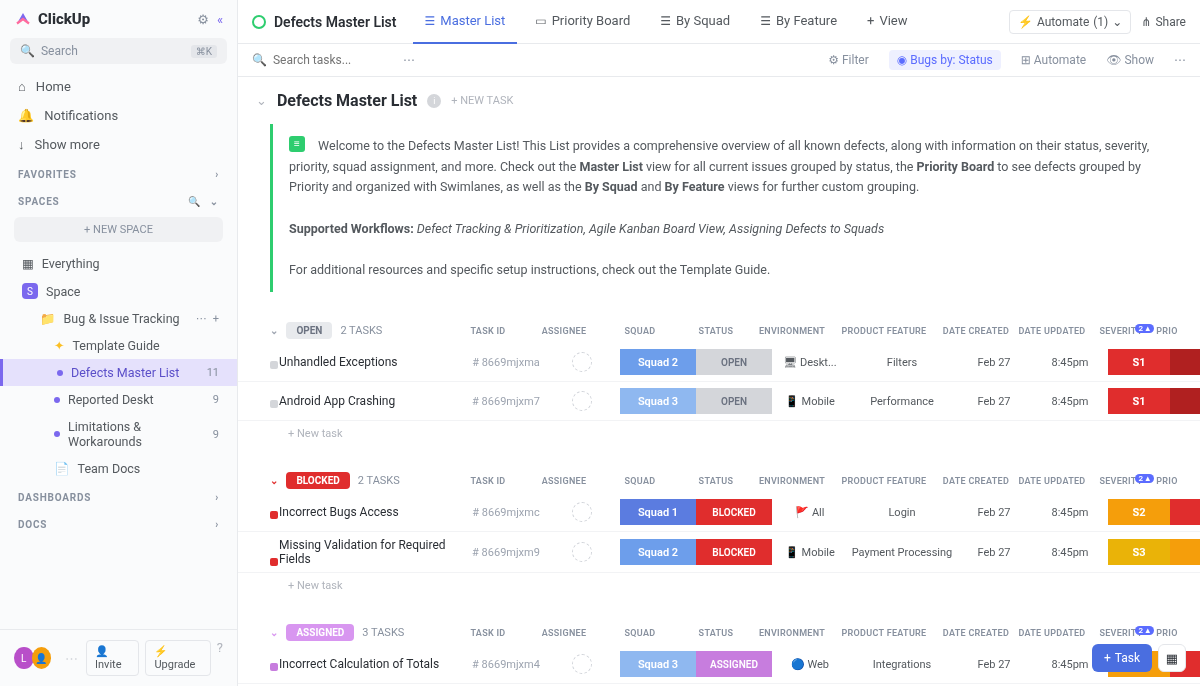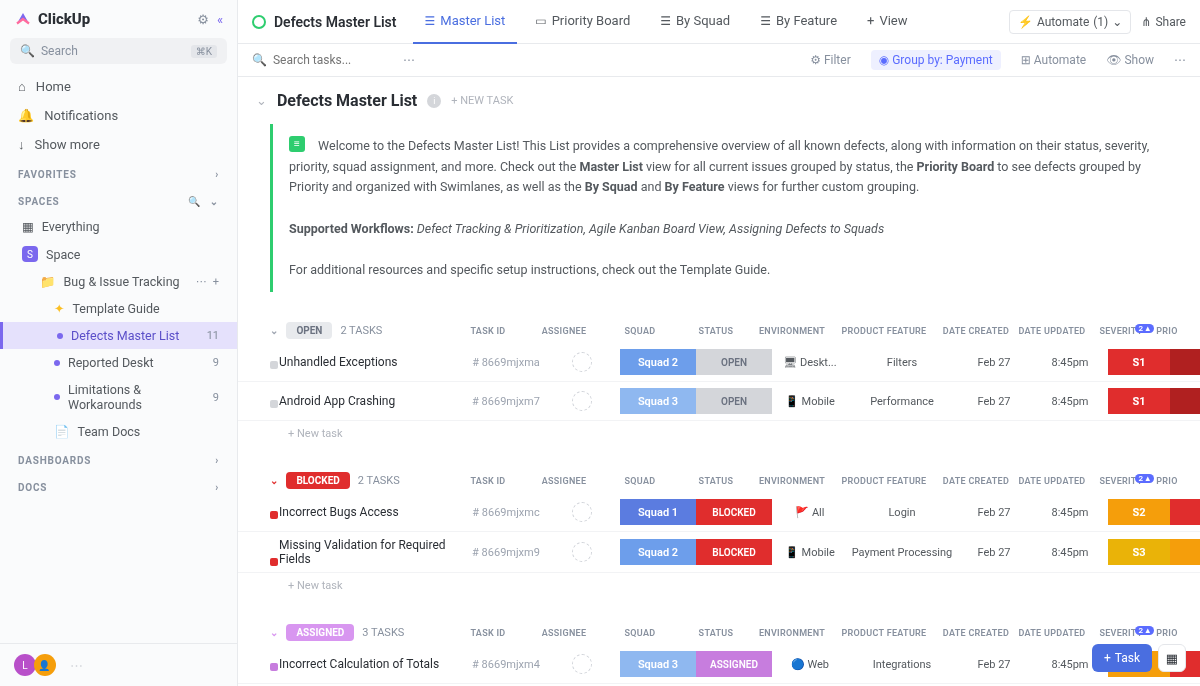--- a/index.html
+++ b/index.html
@@ -121,20 +121,21 @@
           <span class="chev">›</span>
         </div>
 
       <div class="sb-section">
           <span>SPACES</span>
           <span class="chev" style="display:flex;gap:8px">
             <span>🔍</span>
             <span>⌄</span>
           </span>
         </div>
+      <div class="new-space">+  NEW SPACE</div>
 
       <div class="tree-item">
           <span>▦</span>
           <span>Everything</span>
         </div>
       <div class="tree-item">
           <span class="space-sq">S</span>
           <span>Space</span>
         </div>
       <div class="tree-item lvl2">
@@ -175,20 +176,25 @@
         </div>
       <div class="sb-section">
           <span>DOCS</span>
           <span class="chev">›</span>
         </div>
     </div>
     <div class="sb-bottom">
       <div class="avatar">L</div>
       <div class="avatar" style="background:#f59e0b;margin-left:-10px">👤</div>
       <div style="margin-left:6px;color:#cfd2d8">⋯</div>
+      <div style="margin-left:auto;display:flex;gap:6px">
+        <div class="btn">👤 <span>Invite</span></div>
+        <div class="btn">⚡ <span>Upgrade</span></div>
+        <span style="color:#b0b4bc">?</span>
+      </div>
     </div>
   </aside>
 
   <main class="main">
     <div class="header">
       <div class="hdr-title">
         <span class="status-circle"></span>
         <span>Defects Master List</span>
       </div>
       <div class="tab active">
@@ -226,21 +232,21 @@
     </div>
 
     <div class="toolbar">
       <div class="srch">
           <span>🔍</span>
           <input placeholder="Search tasks..." style="">
         </div>
       <span>⋯</span>
       <div class="toolbar-right">
         <span>⚙ <span>Filter</span></span>
-        <span class="pill">◉ <span>Group by: Payment</span></span>
+        <span class="pill">◉ <span>Bugs by: Status</span></span>
         <span>⊞ <span>Automate</span></span>
         <span>👁 <span>Show</span></span>
         <span>⋯</span>
       </div>
     </div>
 
     <div class="content">
       <div class="list-header">
         <span style="color:#b0b4bc">⌄</span>
         <span class="list-title">Defects Master List</span>

